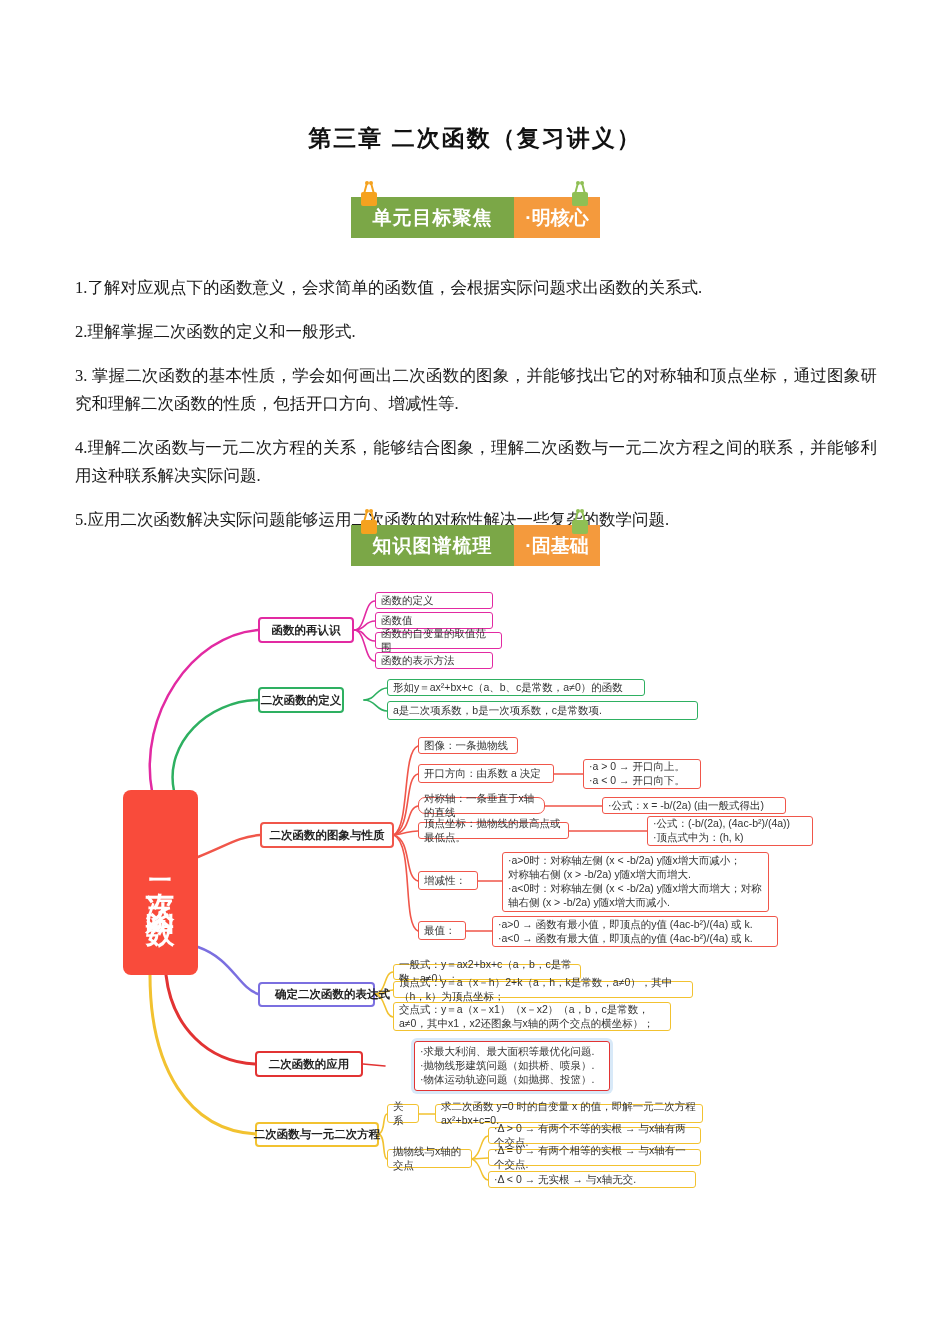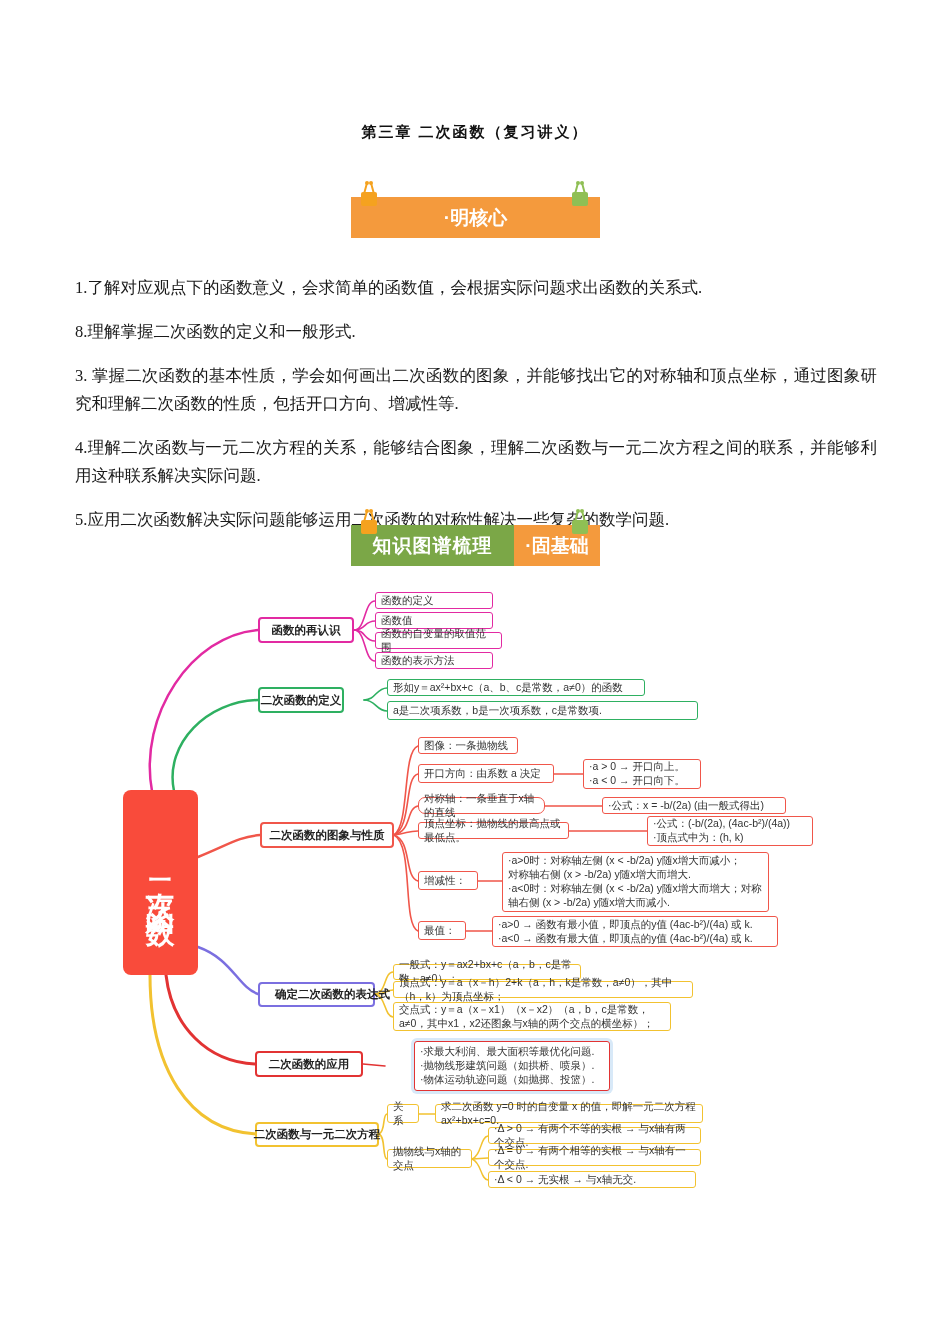--- a/index.html
+++ b/index.html
@@ -1,19 +1,19 @@
 <!DOCTYPE html>
 <html><head>
 <meta charset="utf-8">
 <style>
   html,body{margin:0;padding:0;background:#fff;}
   .page{position:relative;width:950px;height:1344px;background:#fff;overflow:hidden;
         font-family:"Liberation Sans",sans-serif;}
   .doc-title{position:absolute;top:123px;left:0;width:100%;text-align:center;margin:0;
-             font-size:15px;font-weight:bold;color:#111;letter-spacing:2px;}
+             font-size:23px;font-weight:bold;color:#111;letter-spacing:2px;}
   
   .banner{position:absolute;left:351px;width:249px;height:41px;display:flex;}
   .banner .bl{width:163px;background:#7ba747;color:#fff;font-weight:bold;font-size:19px;
               display:flex;align-items:center;justify-content:center;letter-spacing:1px;}
   .banner .br{flex:1;background:#f49a3d;color:#fff;font-weight:bold;font-size:19px;
               display:flex;align-items:center;justify-content:center;}
   .clip{position:absolute;top:-17px;width:24px;height:28px;}
   .clip.cl{left:6px;} .clip.cr{right:8px;}
   
   .objectives{position:absolute;left:75px;top:258px;width:802px;
@@ -50,26 +50,27 @@
       <circle cx="10" cy="3" r="2" fill="#f5a21f"></circle>
         <circle cx="14" cy="3" r="2" fill="#f5a21f"></circle>
       <rect x="4" y="12" width="16" height="14" rx="2" fill="#f5a21f"></rect>
     </svg>
     <svg class="clip cr" viewBox="0 0 24 28">
       <path d="M7 14 L10 3 M17 14 L14 3" stroke="#8fbf54" stroke-width="2" fill="none"></path>
       <circle cx="10" cy="3" r="2" fill="#8fbf54"></circle>
         <circle cx="14" cy="3" r="2" fill="#8fbf54"></circle>
       <rect x="4" y="12" width="16" height="14" rx="2" fill="#8fbf54"></rect>
     </svg>
+    <span class="bl">单元目标聚焦</span>
     <span class="br">·明核心</span>
   </div>
 
   <div class="objectives">
     <p>1.了解对应观点下的函数意义，会求简单的函数值，会根据实际问题求出函数的关系式.</p>
-    <p>8.理解掌握二次函数的定义和一般形式.</p>
+    <p>2.理解掌握二次函数的定义和一般形式.</p>
     <p>3. 掌握二次函数的基本性质，学会如何画出二次函数的图象，并能够找出它的对称轴和顶点坐标，通过图象研究和理解二次函数的性质，包括开口方向、增减性等.</p>
     <p>4.理解二次函数与一元二次方程的关系，能够结合图象，理解二次函数与一元二次方程之间的联系，并能够利用这种联系解决实际问题.</p>
     <p>5.应用二次函数解决实际问题能够运用二次函数的对称性解决一些复杂的数学问题.</p>
   </div>
 
   <div class="banner" style="top:525px;">
     <svg class="clip cl" viewBox="0 0 24 28">
       <path d="M7 14 L10 3 M17 14 L14 3" stroke="#f5a21f" stroke-width="2" fill="none"></path>
       <circle cx="10" cy="3" r="2" fill="#f5a21f"></circle>
         <circle cx="14" cy="3" r="2" fill="#f5a21f"></circle>

